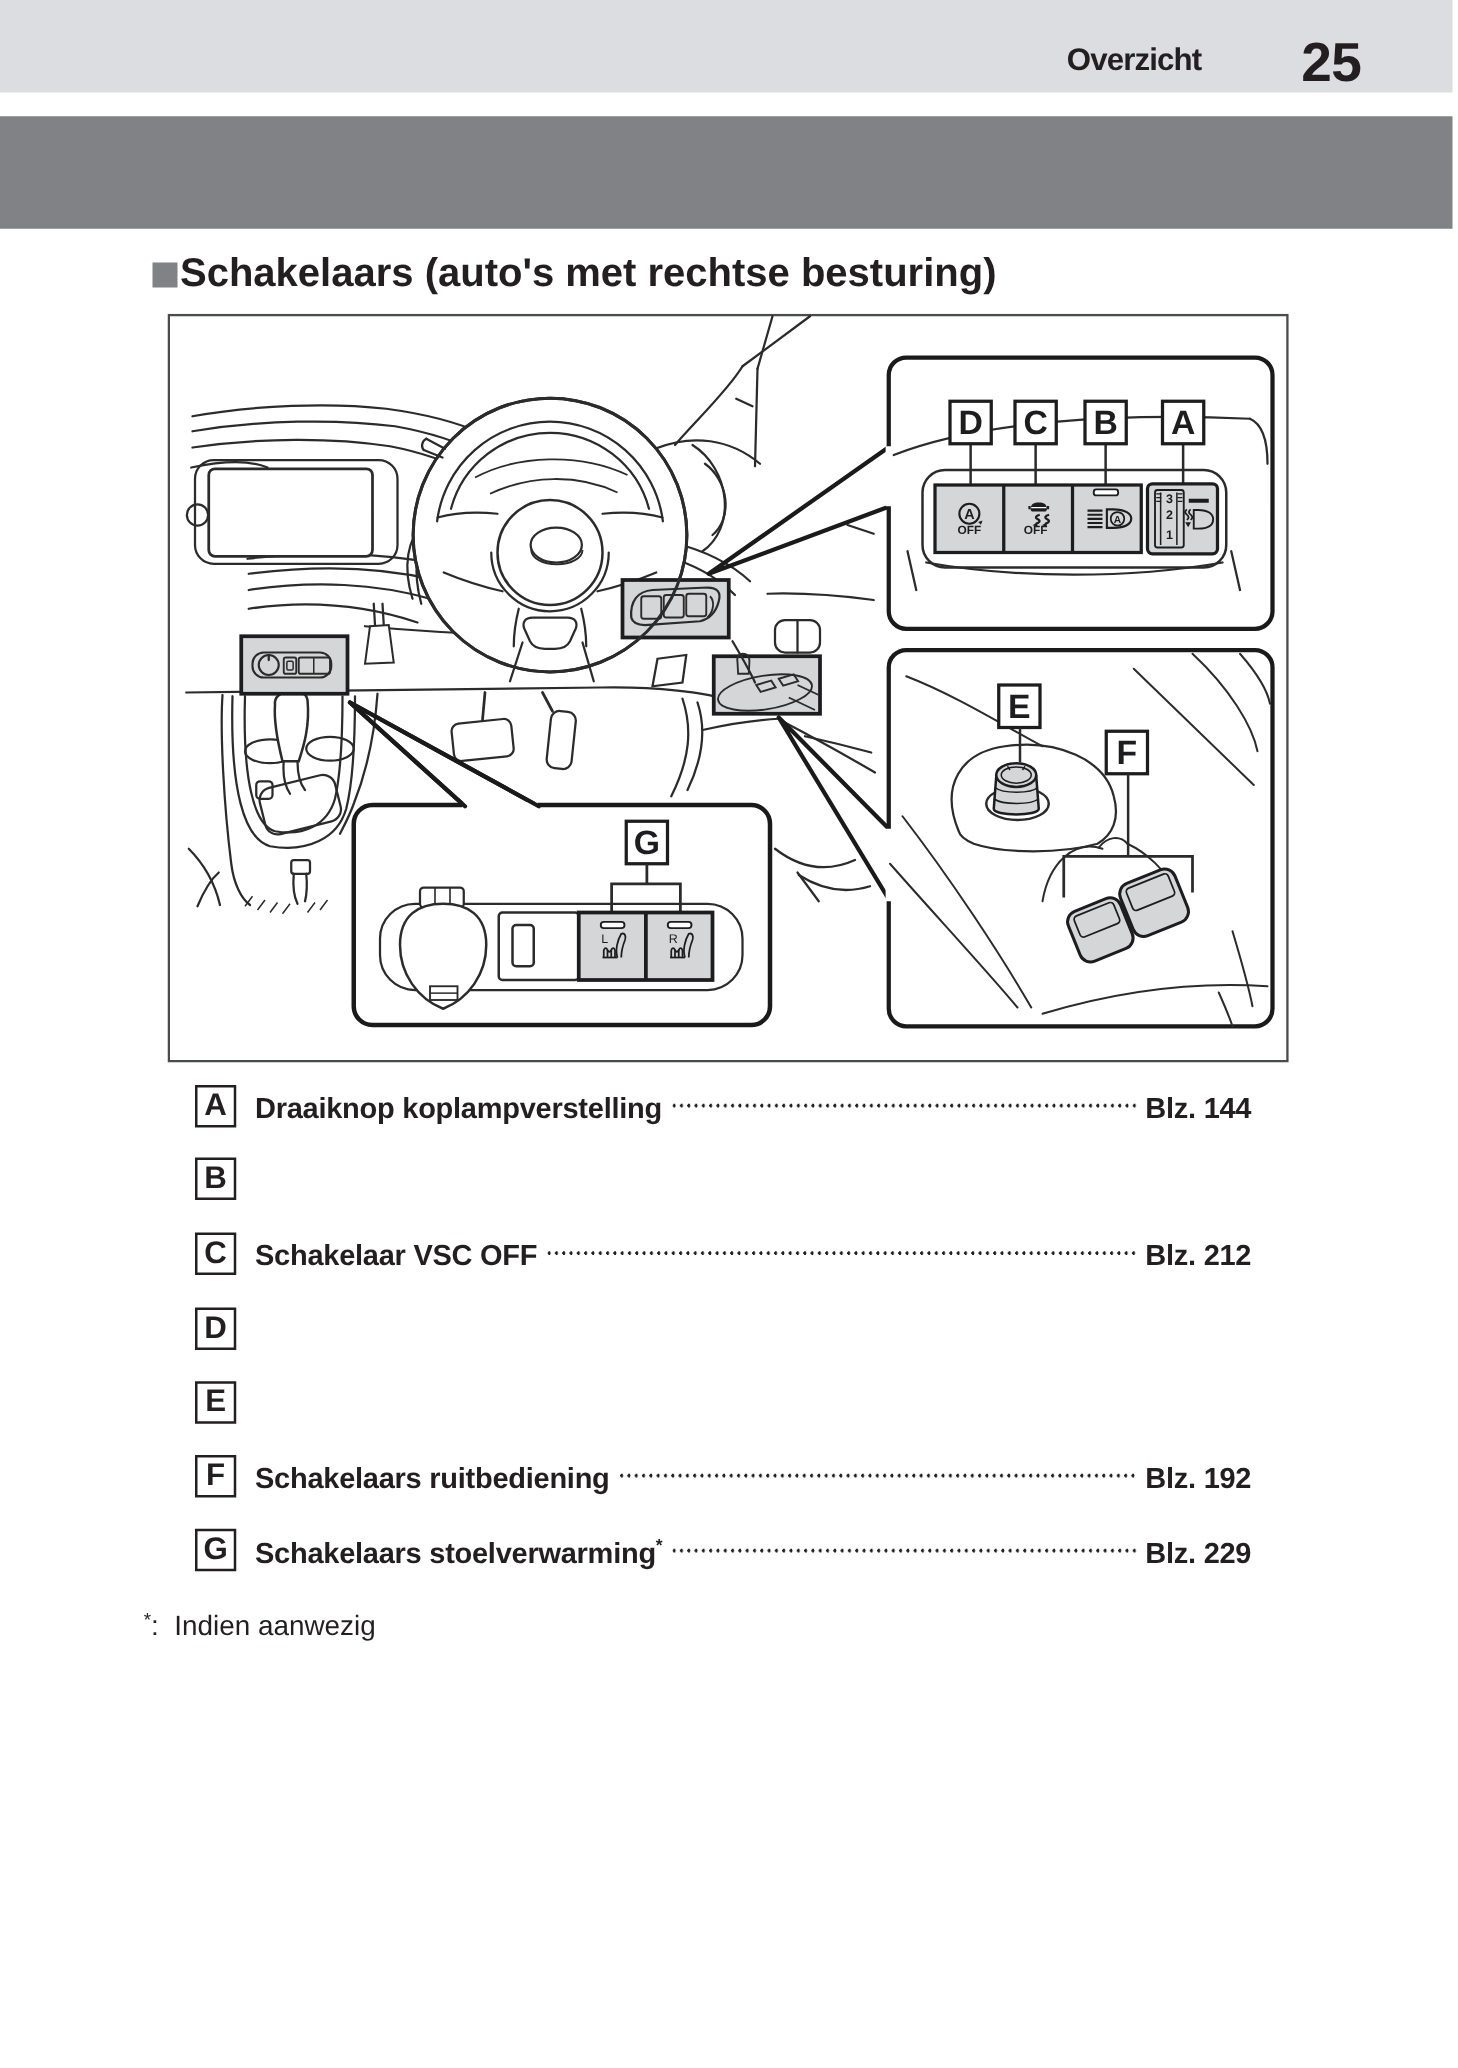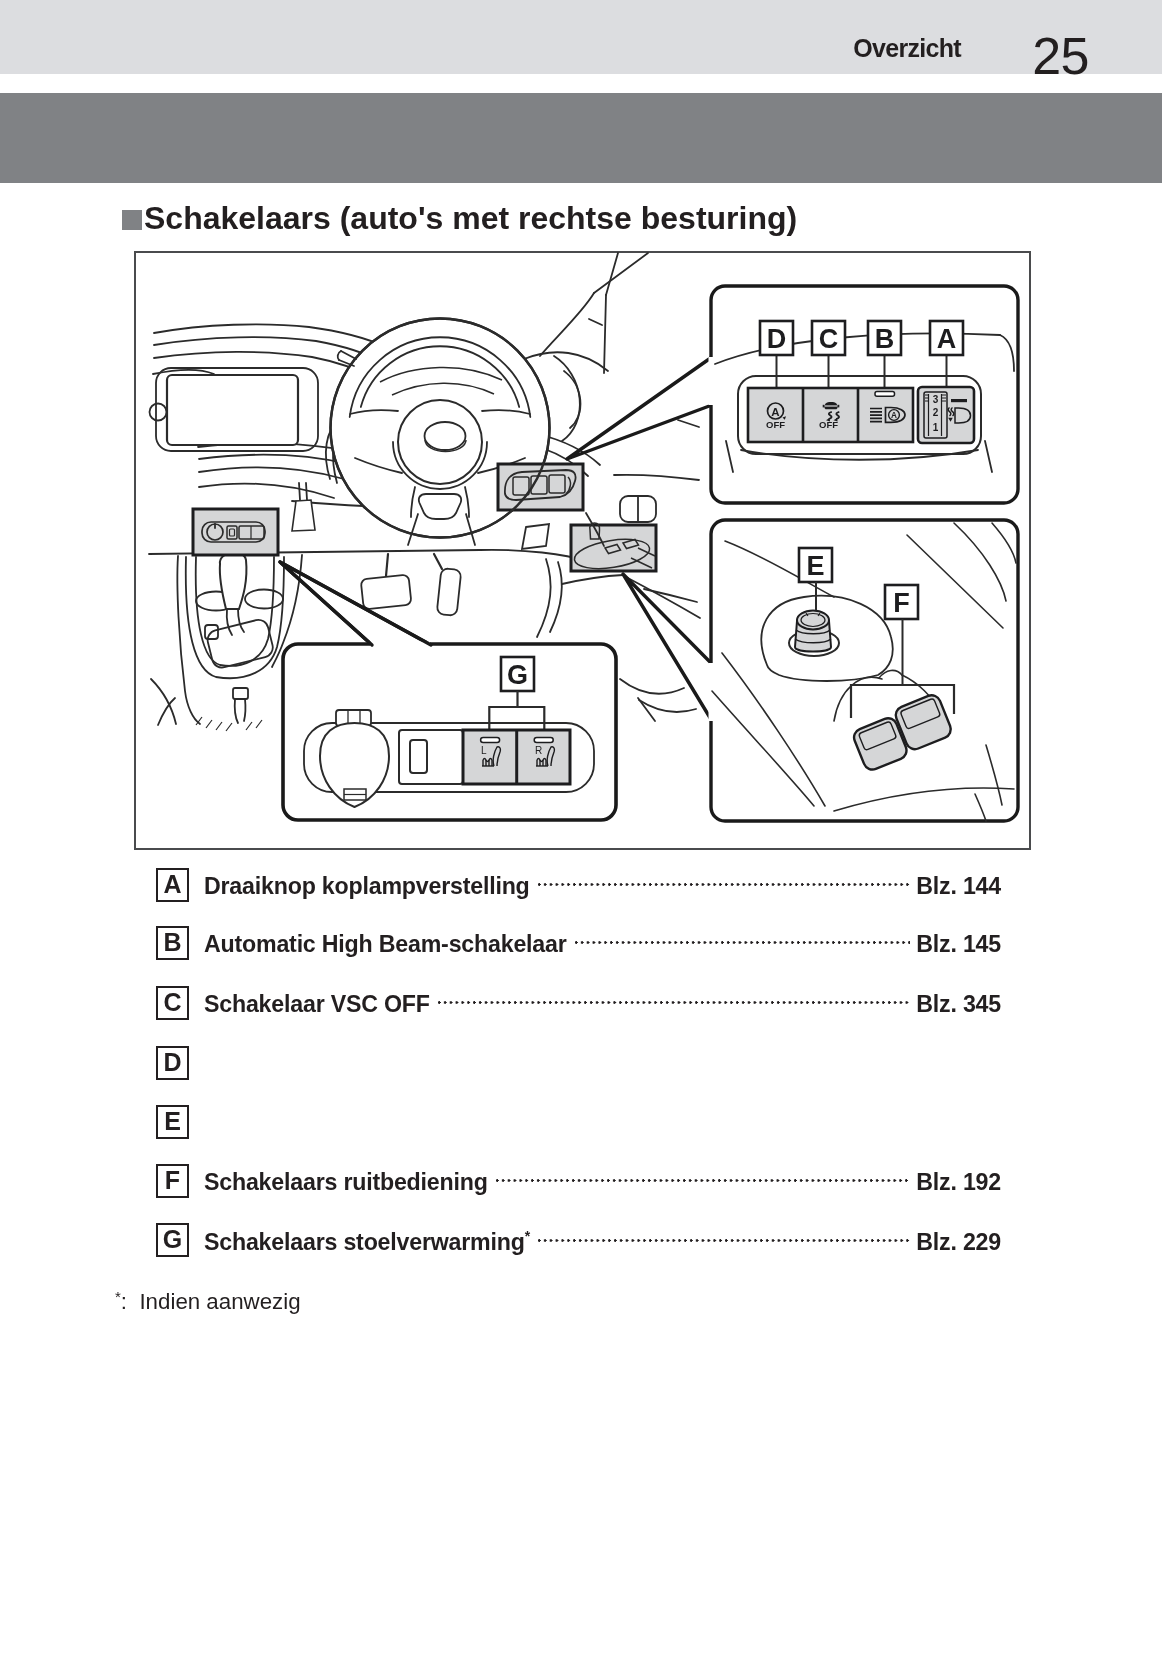--- a/index.html
+++ b/index.html
@@ -1,21 +1,21 @@
 <!DOCTYPE html>
 <html><head>
 <meta charset="utf-8">
 <style>
 html,body{margin:0;padding:0;}
 body{width:1166px;height:1654px;position:relative;background:#ffffff;
  font-family:"Liberation Sans", sans-serif;color:#231f20;overflow:hidden;}
 .band1{position:absolute;left:0;top:0;width:1162px;height:74px;background:#dcdde0;}
 .band2{position:absolute;left:0;top:93px;width:1162px;height:90px;background:#808285;}
 .hov{position:absolute;top:34px;right:201px;font-weight:bold;font-size:25px;letter-spacing:-0.7px;}
-.hpg{position:absolute;top:26px;right:73px;font-weight:normal;font-size:52px;letter-spacing:-0.5px;text-align:center;}
+.hpg{position:absolute;top:26px;right:73px;font-weight:bold;font-size:44px;letter-spacing:-0.5px;text-align:center;}
 .heading{position:absolute;left:122px;top:200px;font-weight:bold;font-size:32px;letter-spacing:0px;white-space:nowrap;}
 .hsq{display:inline-block;width:20px;height:20px;background:#808285;margin-right:2px;vertical-align:-1px;}
 .row{position:absolute;left:156px;width:845px;height:36px;}
 .lb{position:absolute;left:0;top:0;width:33px;height:34px;border:2.5px solid #231f20;box-sizing:border-box;
  font-weight:bold;font-size:25px;text-align:center;line-height:29px;}
 .rline{position:absolute;left:48px;right:0;top:5px;display:flex;align-items:center;}
 .rt{font-weight:bold;font-size:23.2px;letter-spacing:-0.2px;white-space:nowrap;}
 .leader{flex:1;height:3px;margin:0 6px 4px 8px;
  background-image:radial-gradient(circle at 1.3px 1.5px,#231f20 1.25px,rgba(0,0,0,0) 1.35px);
  background-size:5.85px 3px;background-repeat:repeat-x;}
@@ -36,32 +36,27 @@
 <div class="row" style="top:868px">
     <span class="lb">A</span>
     <span class="rline">
       <span class="rt">Draaiknop koplampverstelling</span>
       <span class="leader"></span>
       <span class="pg">Blz. 144</span>
     </span>
   </div>
 <div class="row" style="top:926px">
     <span class="lb">B</span>
-    <span class="rline">
-      <span class="rt">Automatic High Beam-schakelaar</span>
-      <span class="leader"></span>
-      <span class="pg">Blz. 145</span>
-    </span>
   </div>
 <div class="row" style="top:986px">
     <span class="lb">C</span>
     <span class="rline">
       <span class="rt">Schakelaar VSC OFF</span>
       <span class="leader"></span>
-      <span class="pg">Blz. 345</span>
+      <span class="pg">Blz. 212</span>
     </span>
   </div>
 <div class="row" style="top:1046px">
     <span class="lb">D</span>
   </div>
 <div class="row" style="top:1105px">
     <span class="lb">E</span>
   </div>
 <div class="row" style="top:1164px">
     <span class="lb">F</span>

